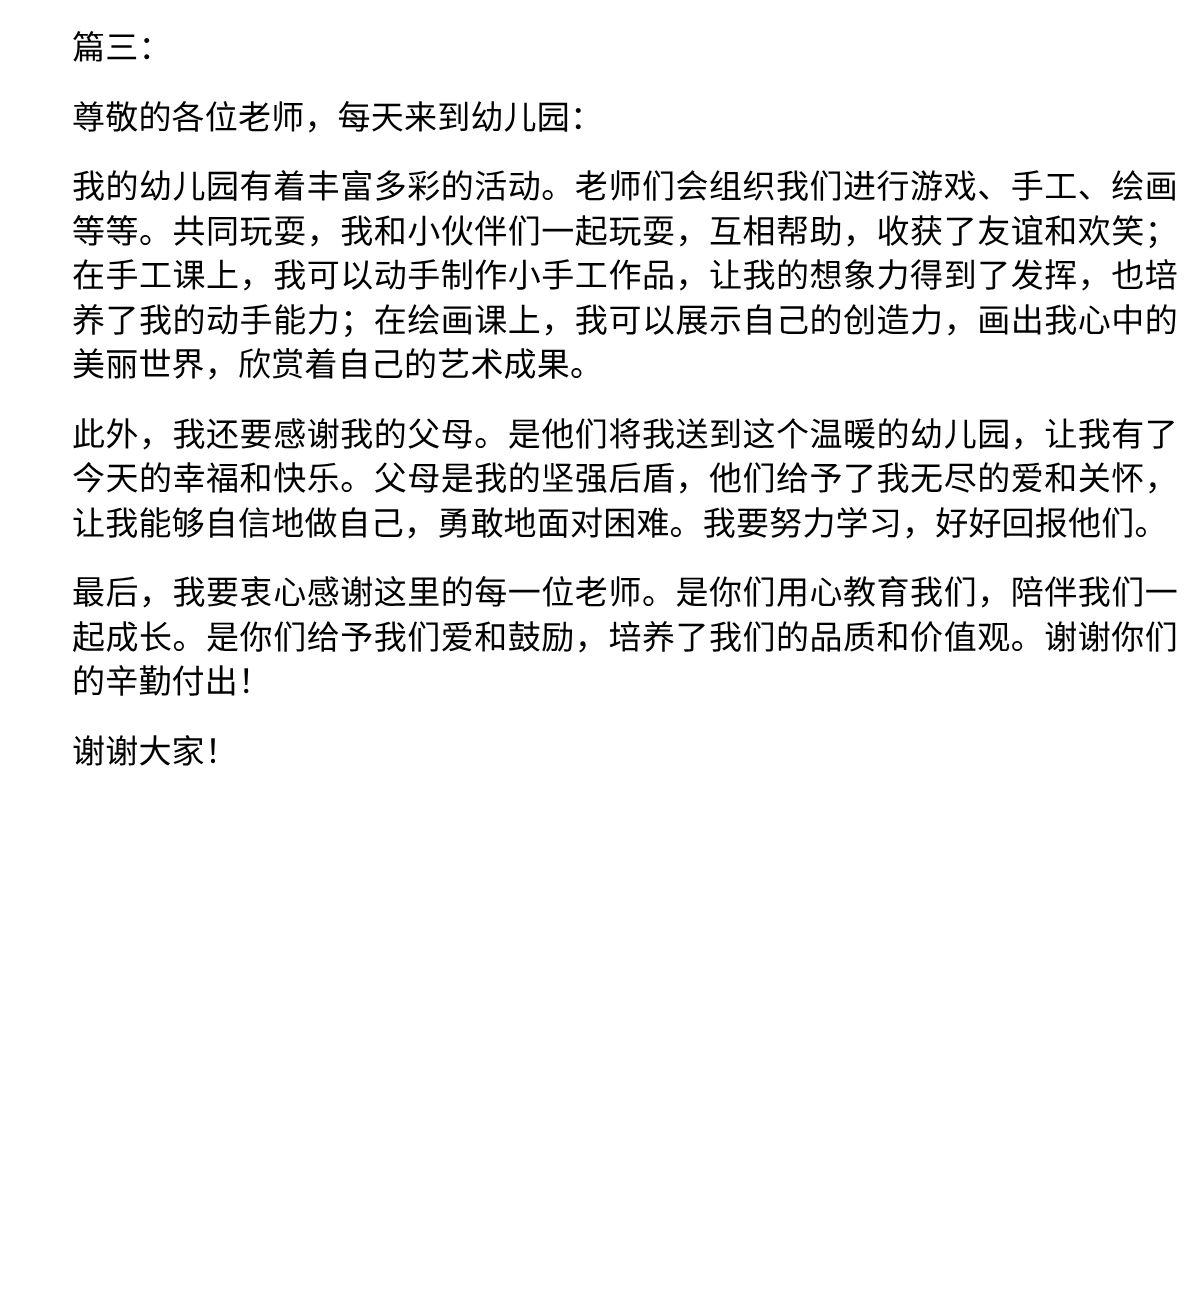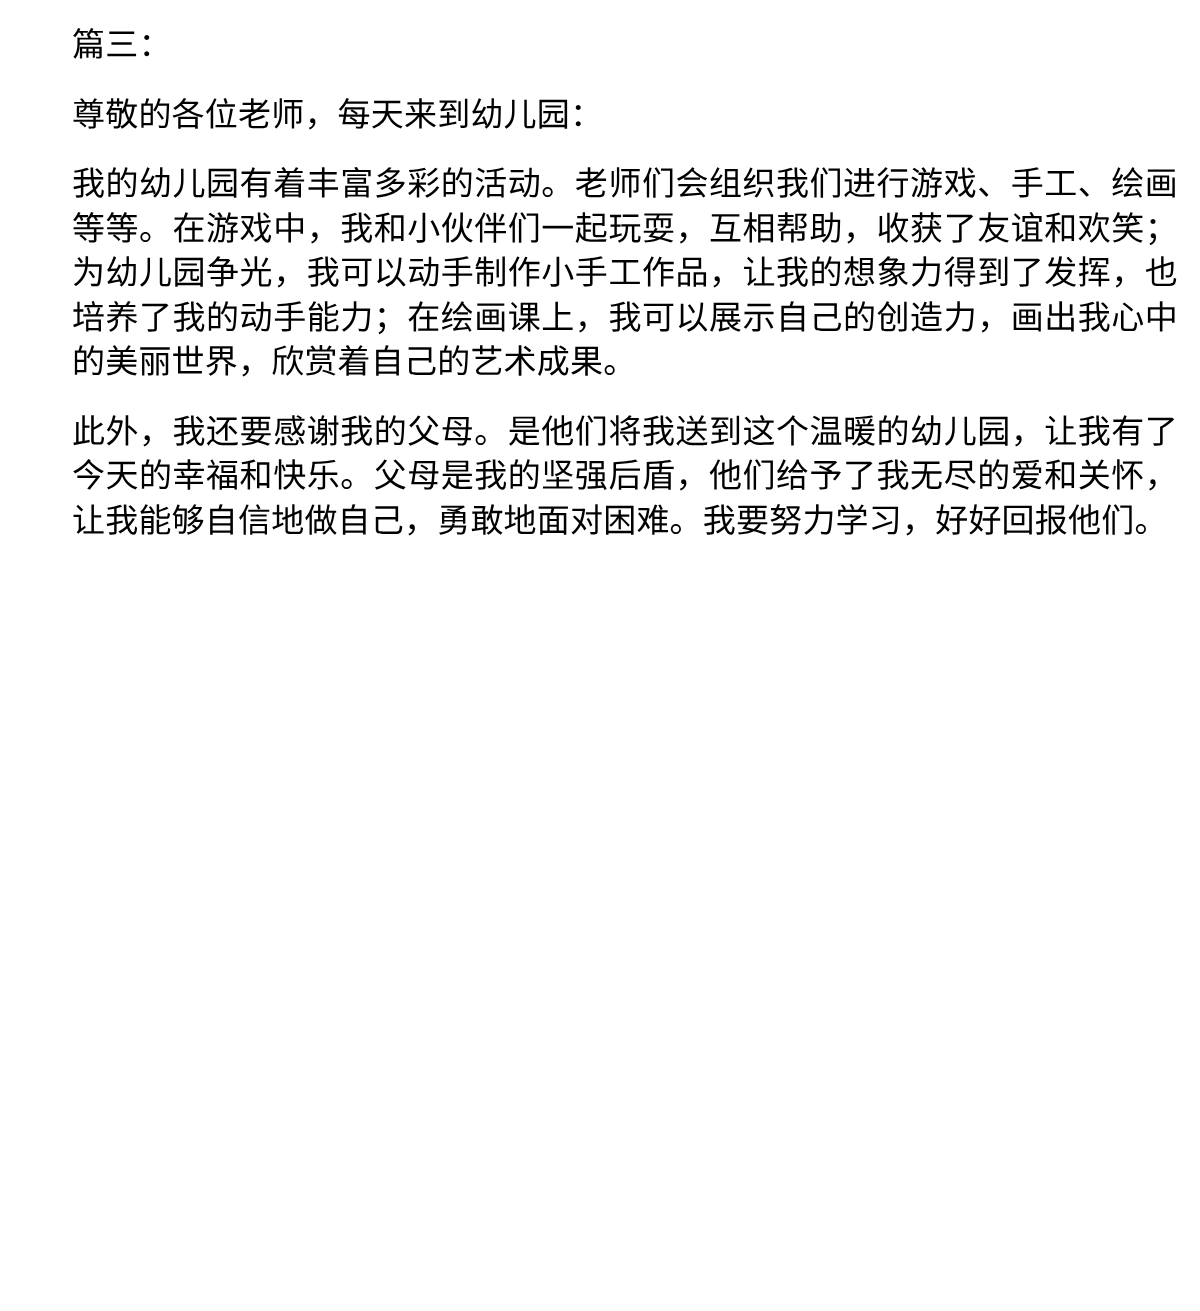--- a/index.html
+++ b/index.html
@@ -9,21 +9,21 @@
     background: #ffffff;
   }
 
   .page {
     position: relative;
     width: 1200px;
     height: 1028px;
     background: #ffffff;
     overflow: hidden;
     box-sizing: border-box;
-    font-family: Liberation Mono, monospace;
+    font-family: Liberation Serif, serif;
   }
 
   .doc-body {
     position: absolute;
     left: 72px;
     top: 26px;
     width: 1106px;
   }
 
   .para {
@@ -75,26 +75,28 @@
 <div class="page">
 
   <div class="doc-body">
 
     <p class="para short">篇三：</p>
 
     <p class="para short">尊敬的各位老师，每天来到幼儿园：</p>
 
 
 
-    <p class="para">我的幼儿园有着丰富多彩的活动。老师们会组织我们进行游戏、手工、绘画等等。在游戏中，我和小伙伴们一起玩耍，互相帮助，收获了友谊和欢笑；为幼儿园争光，我可以动手制作小手工作品，让我的想象力得到了发挥，也培养了我的动手能力；在绘画课上，我可以展示自己的创造力，画出我心中的美丽世界，欣赏着自己的艺术成果。</p>
+    <p class="para">我的幼儿园有着丰富多彩的活动。老师们会组织我们进行游戏、手工、绘画等等。共同玩耍，我和小伙伴们一起玩耍，互相帮助，收获了友谊和欢笑；在手工课上，我可以动手制作小手工作品，让我的想象力得到了发挥，也培养了我的动手能力；在绘画课上，我可以展示自己的创造力，画出我心中的美丽世界，欣赏着自己的艺术成果。</p>
 
     <p class="para">此外，我还要感谢我的父母。是他们将我送到这个温暖的幼儿园，让我有了今天的幸福和快乐。父母是我的坚强后盾，他们给予了我无尽的爱和关怀，让我能够自信地做自己，勇敢地面对困难。我要努力学习，好好回报他们。</p>
 
+    <p class="para">最后，我要衷心感谢这里的每一位老师。是你们用心教育我们，陪伴我们一起成长。是你们给予我们爱和鼓励，培养了我们的品质和价值观。谢谢你们的辛勤付出！</p>
 
 
+    <p class="para short">谢谢大家！</p>
 
   </div>
 
   <div class="crop-mark bottom-left"></div>
 
   <div class="crop-mark bottom-right"></div>
 
 </div>
 
 </body></html>

